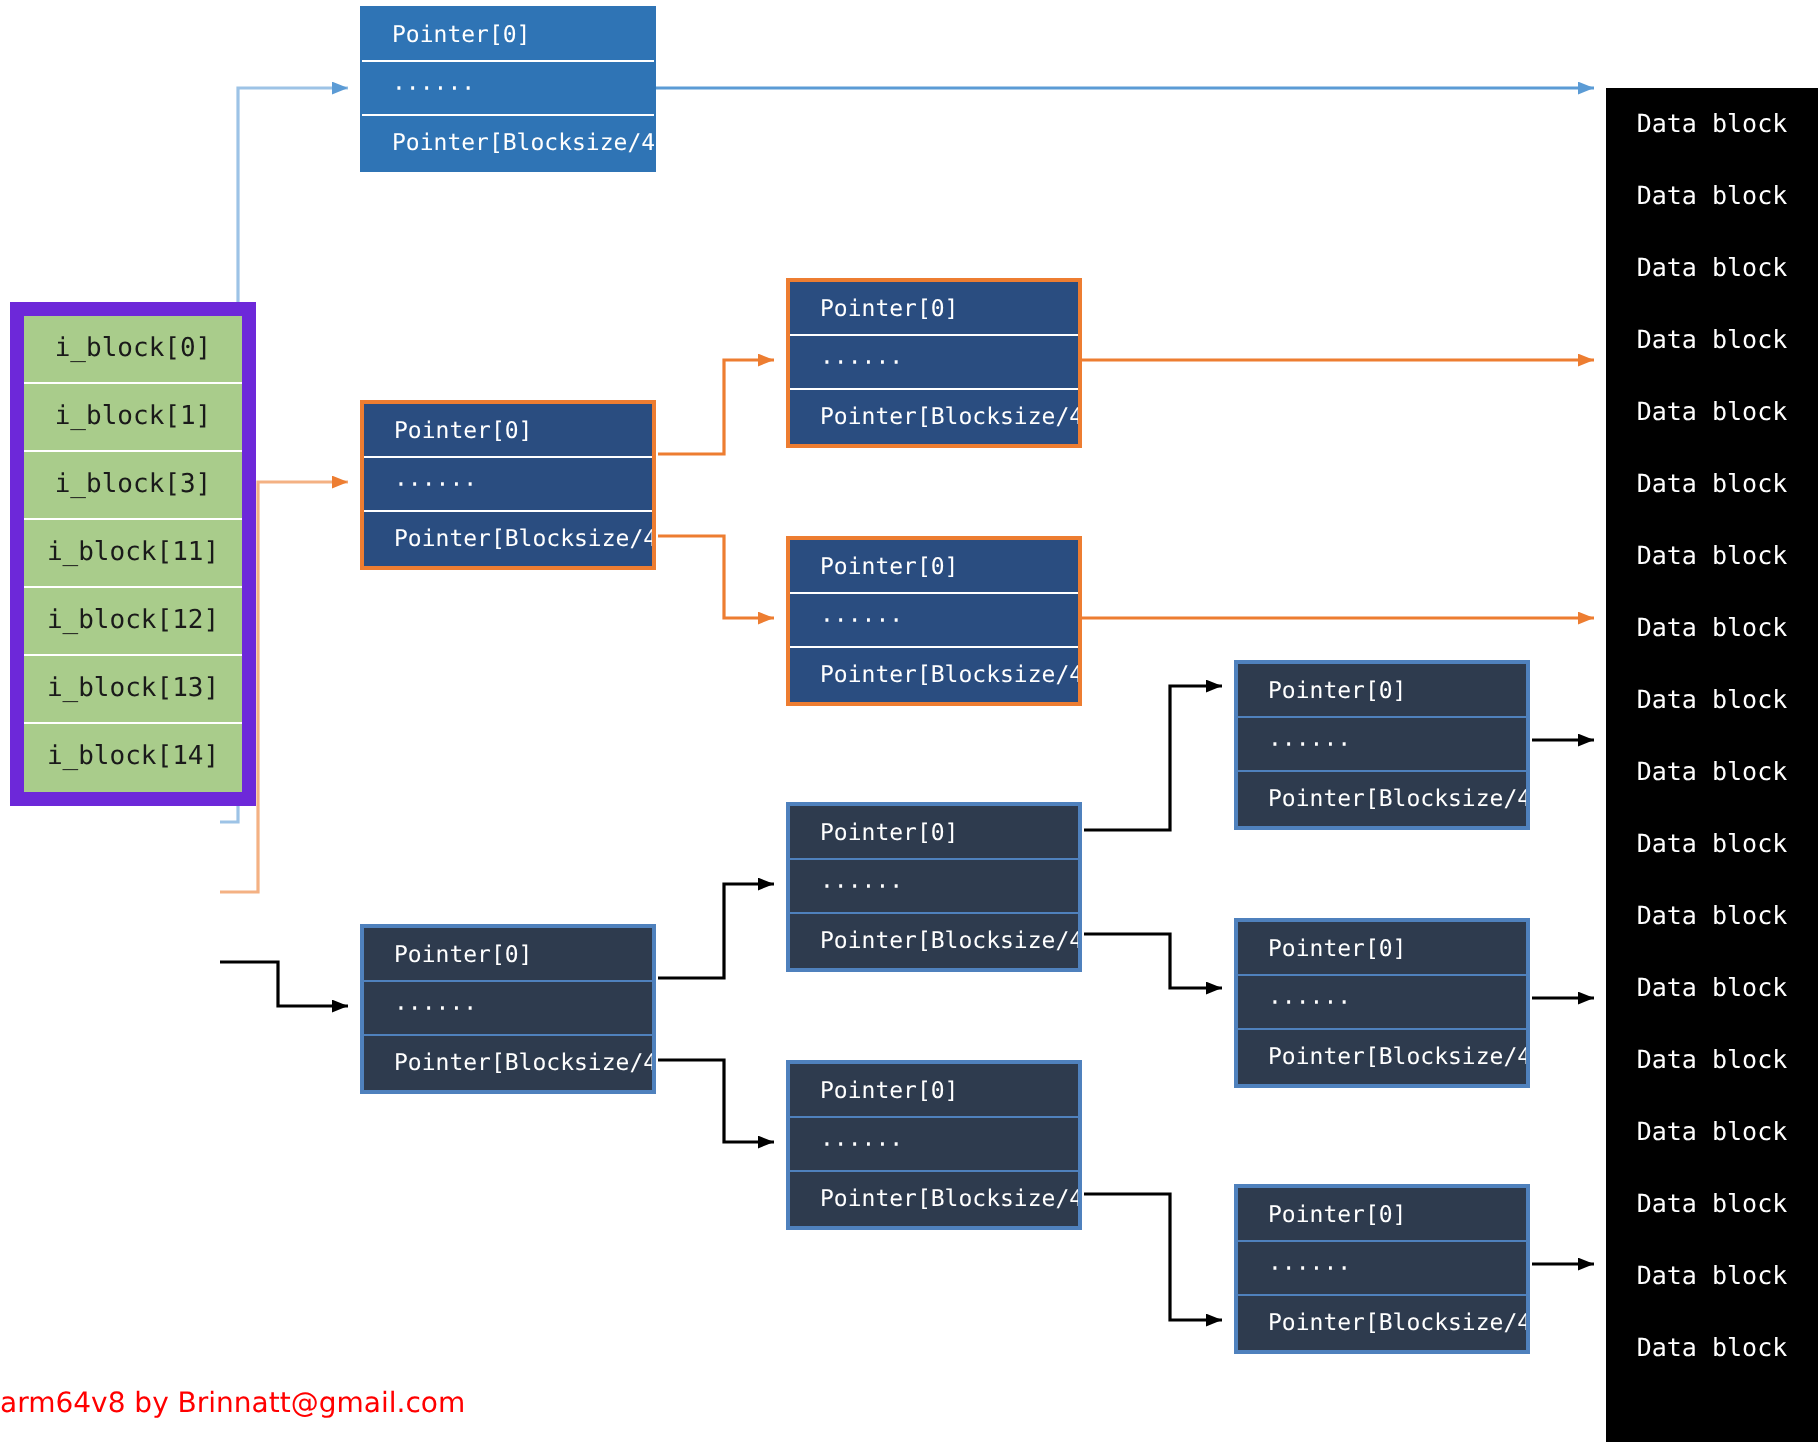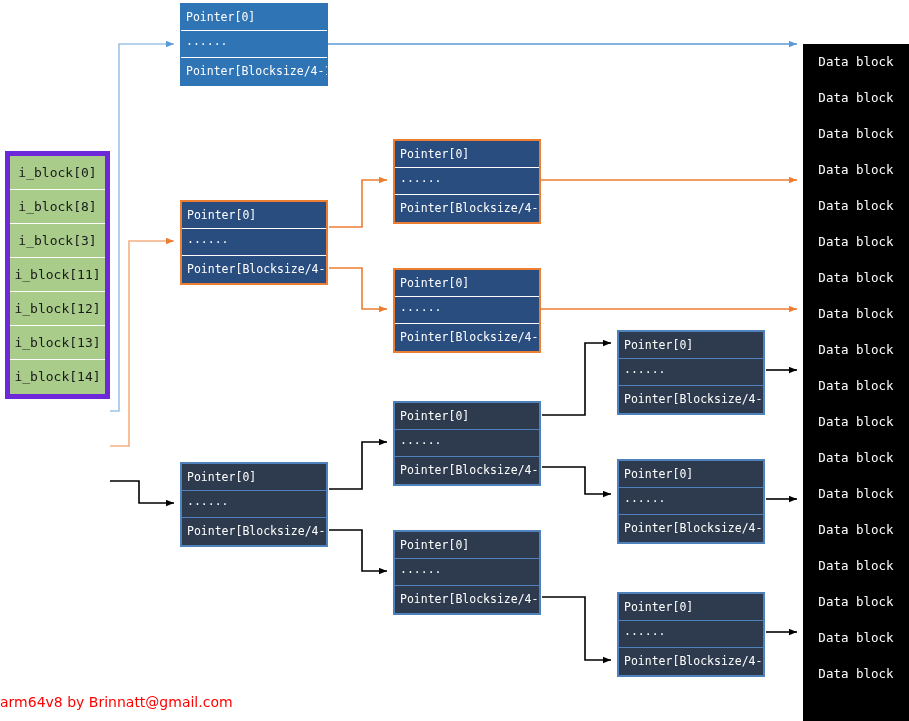--- a/index.html
+++ b/index.html
@@ -8,22 +8,22 @@
     width:909px;height:721px;
     background:#ffffff;
     font-family:"DejaVu Sans Mono",monospace;
     overflow:hidden;
   }
   #wires{position:absolute;left:0;top:0;width:909px;height:721px;pointer-events:none;}
 
   
   .iblock-table{
     position:absolute;
-    left:5px;top:151px;width:105px;
-    border:5px solid #6d28d9;
+    left:5px;top:151px;width:123px;
+    border:7px solid #6d28d9;
     box-sizing:border-box;
     background:#9dc37f;
   }
   .iblock-cell{
     height:34px;line-height:34px;
     box-sizing:border-box;
     border-bottom:1px solid #ffffff;
     background:#a9cc8b;
     color:#1a1a1a;
     font-size:13px;
@@ -36,21 +36,21 @@
   .pblock{
     position:absolute;
     box-sizing:border-box;
     width:148px;
   }
   .prow{
     box-sizing:border-box;
     height:27px;line-height:27px;
     font-size:11.5px;
     color:#ffffff;
-    padding-left:5px;
+    padding-left:15px;
     white-space:nowrap;
     overflow:hidden;
   }
   
   .pblock.blue{border:1px solid #2f74b5;background:#2f74b5;}
   .pblock.blue .prow{background:#2f74b5;border-bottom:1px solid #ffffff;}
   .pblock.blue .prow:last-child{border-bottom:none;}
   
   .pblock.orange{border:2px solid #ed7d31;background:#2a4d80;}
   .pblock.orange .prow{background:#2a4d80;border-bottom:1px solid #ffffff;}
@@ -140,21 +140,21 @@
       <path d="M766,370 L797,370" fill="none" stroke="#000000" stroke-width="1.6" marker-end="url(#ah-black)"></path>
 
       <path d="M766,499 L797,499" fill="none" stroke="#000000" stroke-width="1.6" marker-end="url(#ah-black)"></path>
 
       <path d="M766,632 L797,632" fill="none" stroke="#000000" stroke-width="1.6" marker-end="url(#ah-black)"></path>
     </g>
   </svg>
 
   <div class="iblock-table">
     <div class="iblock-cell">i_block[0]</div>
-    <div class="iblock-cell">i_block[8]</div>
+    <div class="iblock-cell">i_block[1]</div>
     <div class="iblock-cell">i_block[3]</div>
     <div class="iblock-cell">i_block[11]</div>
     <div class="iblock-cell">i_block[12]</div>
     <div class="iblock-cell">i_block[13]</div>
     <div class="iblock-cell">i_block[14]</div>
   </div>
 
   <div class="pblock blue" style="left:180px;top:3px;">
     <div class="prow">Pointer[0]</div>
     <div class="prow">······</div>

